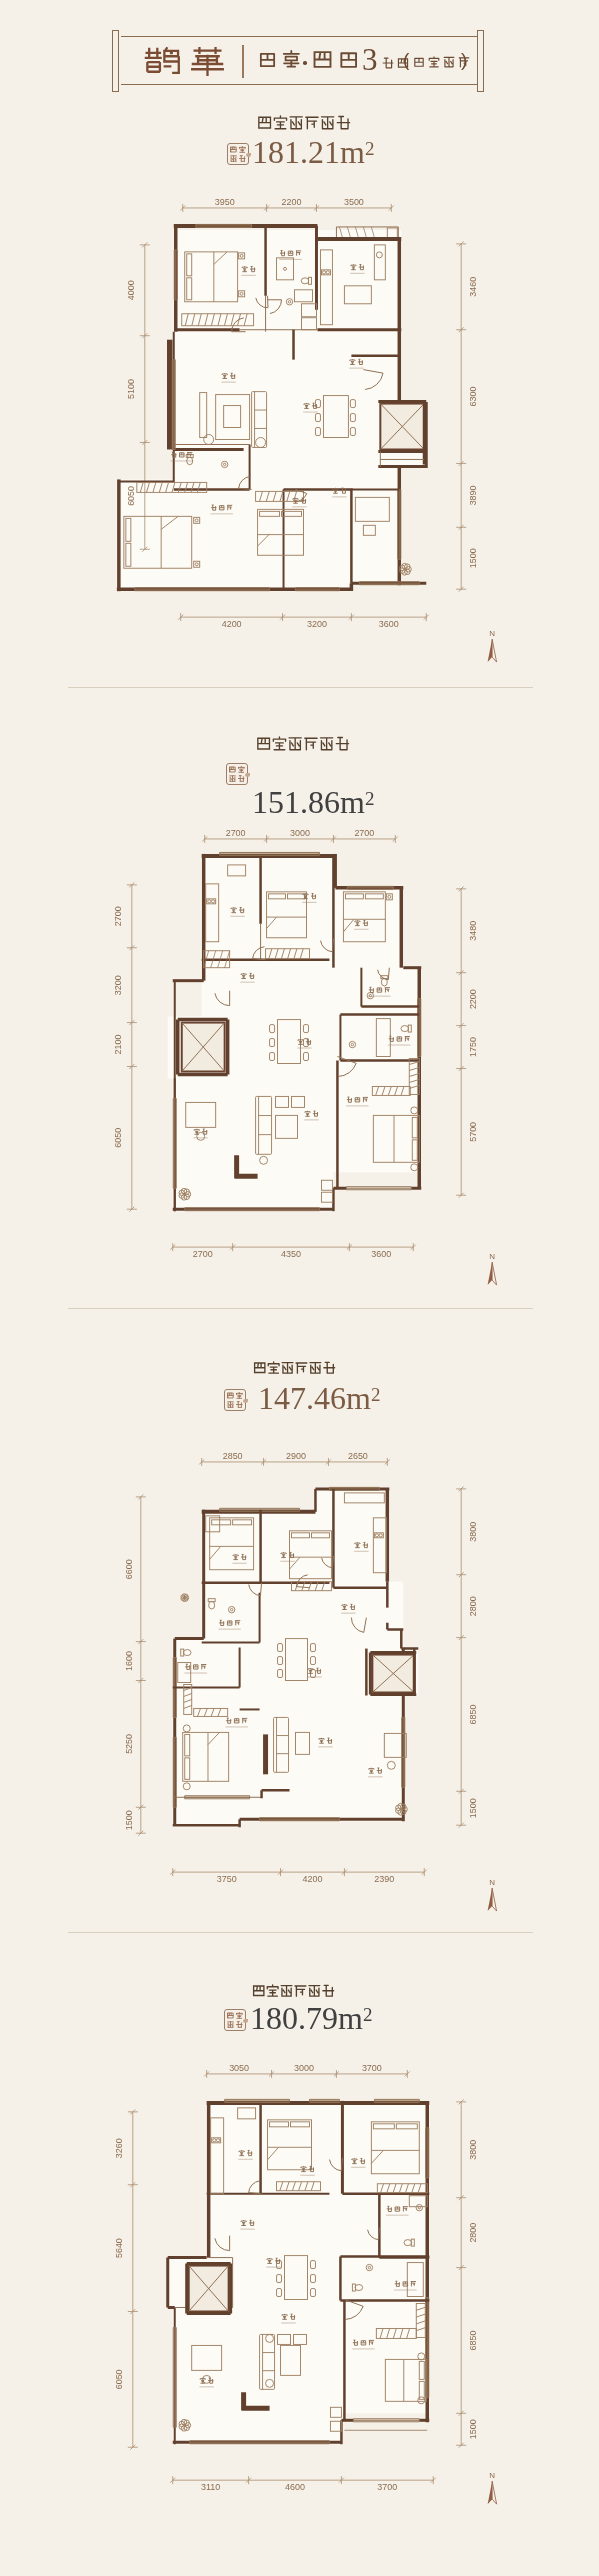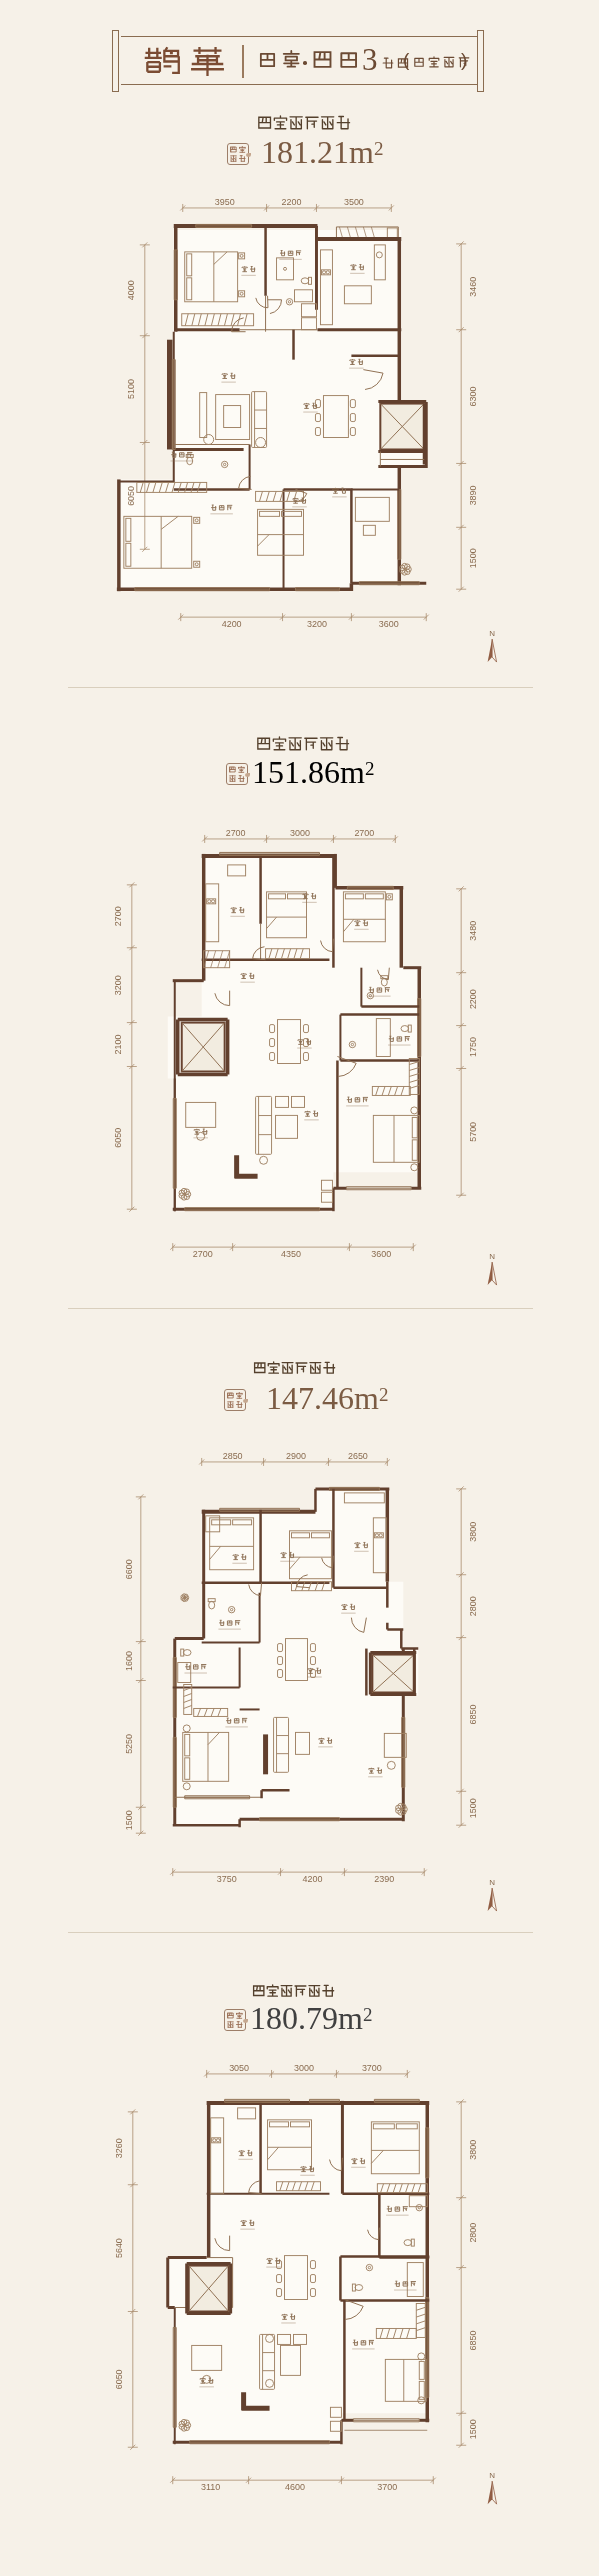--- a/index.html
+++ b/index.html
@@ -106,21 +106,21 @@
       <use href="#g-shi" transform="translate(8.8,0) scale(0.700)"></use>
     </g>
   </svg>
 <svg style="position:absolute;left:230px;top:155px;opacity:1.0" width="16" height="7" viewBox="0 0 16 7">
     <g style="stroke:#9b6f56;stroke-width:0.90" class="fk">
       <use href="#g-liang" transform="translate(0.0,0) scale(0.700)"></use>
       <use href="#g-wei" transform="translate(8.8,0) scale(0.700)"></use>
     </g>
   </svg>
 <div class="abs" style="left:246px;top:153px;width:5px;height:4px;background:#c5a78f;border-radius:50% 0 50% 50%"></div>
-<div class="abs" style="left:261px;top:134px;font-size:32px;color:#7b5b43">181.21m<span style="font-size:19px;vertical-align:8px">2</span></div>
+<div class="abs" style="left:252px;top:134px;font-size:32px;color:#7b5b43">181.21m<span style="font-size:19px;vertical-align:8px">2</span></div>
 <svg style="position:absolute;left:256px;top:736px;opacity:1.0" width="94" height="15.3" viewBox="0 0 94 15.3">
     <g style="stroke:#54402c;stroke-width:1.35" class="fk">
       <use href="#g-si" transform="translate(0.0,0) scale(1.530)"></use>
       <use href="#g-shi" transform="translate(15.8,0) scale(1.530)"></use>
       <use href="#g-liang" transform="translate(31.5,0) scale(1.530)"></use>
       <use href="#g-ting" transform="translate(47.3,0) scale(1.530)"></use>
       <use href="#g-liang" transform="translate(63.0,0) scale(1.530)"></use>
       <use href="#g-wei" transform="translate(78.8,0) scale(1.530)"></use>
     </g>
   </svg>
@@ -131,21 +131,21 @@
       <use href="#g-shi" transform="translate(8.8,0) scale(0.700)"></use>
     </g>
   </svg>
 <svg style="position:absolute;left:229px;top:775px;opacity:1.0" width="16" height="7" viewBox="0 0 16 7">
     <g style="stroke:#9b6f56;stroke-width:0.90" class="fk">
       <use href="#g-liang" transform="translate(0.0,0) scale(0.700)"></use>
       <use href="#g-wei" transform="translate(8.8,0) scale(0.700)"></use>
     </g>
   </svg>
 <div class="abs" style="left:245px;top:773px;width:5px;height:4px;background:#c5a78f;border-radius:50% 0 50% 50%"></div>
-<div class="abs" style="left:252px;top:754px;font-size:32px;color:#000000">151.86m<span style="font-size:19px;vertical-align:8px">2</span></div>
+<div class="abs" style="left:252px;top:784px;font-size:32px;color:#404040">151.86m<span style="font-size:19px;vertical-align:8px">2</span></div>
 <svg style="position:absolute;left:253px;top:1361px;opacity:1.0" width="83" height="13.5" viewBox="0 0 83 13.5">
     <g style="stroke:#54402c;stroke-width:1.35" class="fk">
       <use href="#g-si" transform="translate(0.0,0) scale(1.350)"></use>
       <use href="#g-shi" transform="translate(13.9,0) scale(1.350)"></use>
       <use href="#g-liang" transform="translate(27.8,0) scale(1.350)"></use>
       <use href="#g-ting" transform="translate(41.7,0) scale(1.350)"></use>
       <use href="#g-liang" transform="translate(55.6,0) scale(1.350)"></use>
       <use href="#g-wei" transform="translate(69.5,0) scale(1.350)"></use>
     </g>
   </svg>
@@ -156,21 +156,21 @@
       <use href="#g-shi" transform="translate(8.8,0) scale(0.700)"></use>
     </g>
   </svg>
 <svg style="position:absolute;left:227px;top:1401px;opacity:1.0" width="16" height="7" viewBox="0 0 16 7">
     <g style="stroke:#9b6f56;stroke-width:0.90" class="fk">
       <use href="#g-liang" transform="translate(0.0,0) scale(0.700)"></use>
       <use href="#g-wei" transform="translate(8.8,0) scale(0.700)"></use>
     </g>
   </svg>
 <div class="abs" style="left:243px;top:1399px;width:5px;height:4px;background:#c5a78f;border-radius:50% 0 50% 50%"></div>
-<div class="abs" style="left:266px;top:1380px;font-size:32px;color:#7b5b43">147.46m<span style="font-size:19px;vertical-align:8px">2</span></div>
+<div class="abs" style="left:258px;top:1380px;font-size:32px;color:#7b5b43">147.46m<span style="font-size:19px;vertical-align:8px">2</span></div>
 <svg style="position:absolute;left:252px;top:1984px;opacity:1.0" width="83" height="13.5" viewBox="0 0 83 13.5">
     <g style="stroke:#54402c;stroke-width:1.35" class="fk">
       <use href="#g-si" transform="translate(0.0,0) scale(1.350)"></use>
       <use href="#g-shi" transform="translate(13.9,0) scale(1.350)"></use>
       <use href="#g-liang" transform="translate(27.8,0) scale(1.350)"></use>
       <use href="#g-ting" transform="translate(41.7,0) scale(1.350)"></use>
       <use href="#g-liang" transform="translate(55.6,0) scale(1.350)"></use>
       <use href="#g-wei" transform="translate(69.5,0) scale(1.350)"></use>
     </g>
   </svg>

